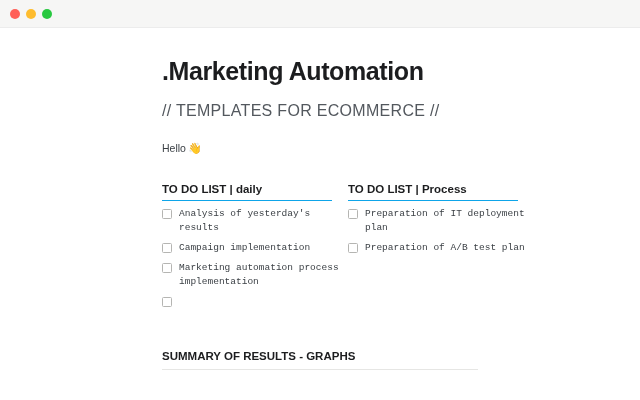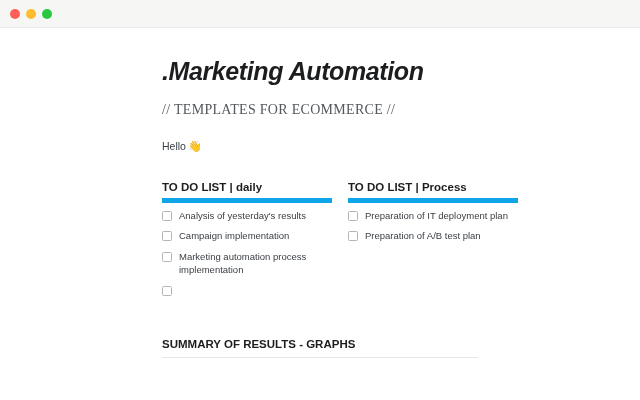--- a/index.html
+++ b/index.html
@@ -57,28 +57,26 @@
     padding: 28px 60px 0 162px;
     box-sizing: border-box;
   }
   h1.doc-title {
     font-size: 25px;
     line-height: 1.2;
     font-weight: bold;
     letter-spacing: -0.4px;
     margin: 0 0 16px 0;
     color: #1c1d1f;
-    font-style: italic;
   }
   .subtitle {
-    font-size: 14px;
+    font-size: 16px;
     letter-spacing: 0.3px;
     color: #53585e;
     margin: 0 0 22px 0;
-    font-family: Liberation Serif, serif;
   }
   .hello {
     font-size: 10.5px;
     color: #3a3f44;
     margin: 0 0 28px 0;
   }
   .hello .wave {
     font-size: 11px;
   }
 
@@ -91,27 +89,28 @@
     box-sizing: border-box;
   }
   .col + .col { margin-left: 0; }
 
   .section-head {
     font-size: 11.5px;
     font-weight: bold;
     color: #1c1d1f;
     margin: 0 0 6px 0;
     padding-bottom: 5px;
-    border-bottom: 5px solid #0ea5e9;
+    border-bottom: 1px solid #0ea5e9;
     width: 170px;
   }
   .todo-list {
     margin: 6px 0 0 0;
     padding: 0;
     list-style: none;
+    font-family: Liberation Mono, monospace;
   }
   .todo-item {
     display: flex;
     align-items: flex-start;
     gap: 7px;
     font-size: 9.5px;
     line-height: 1.45;
     color: #3a3f44;
     margin-bottom: 6.5px;
   }

